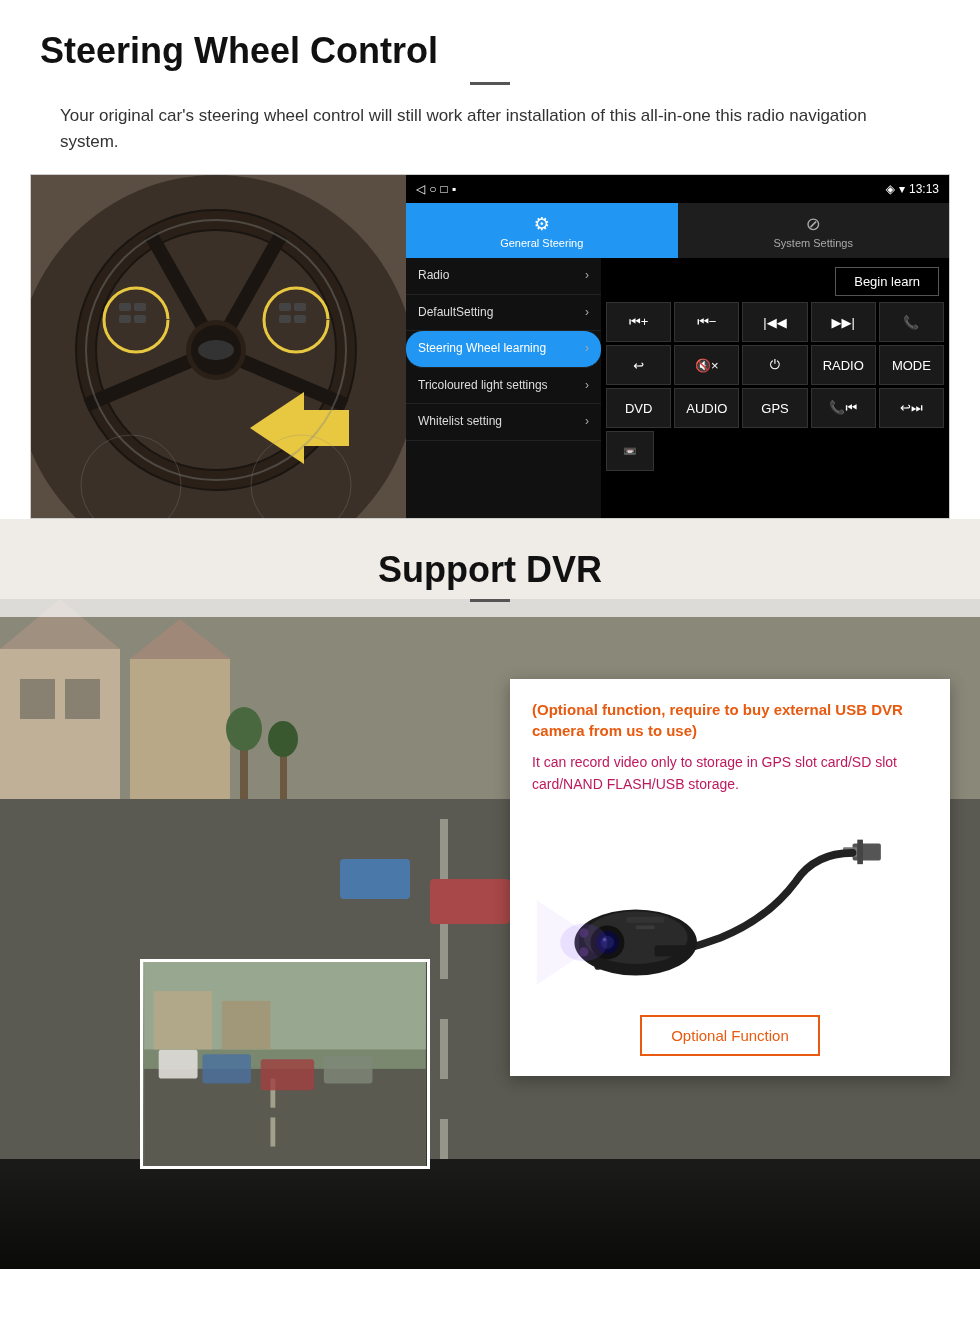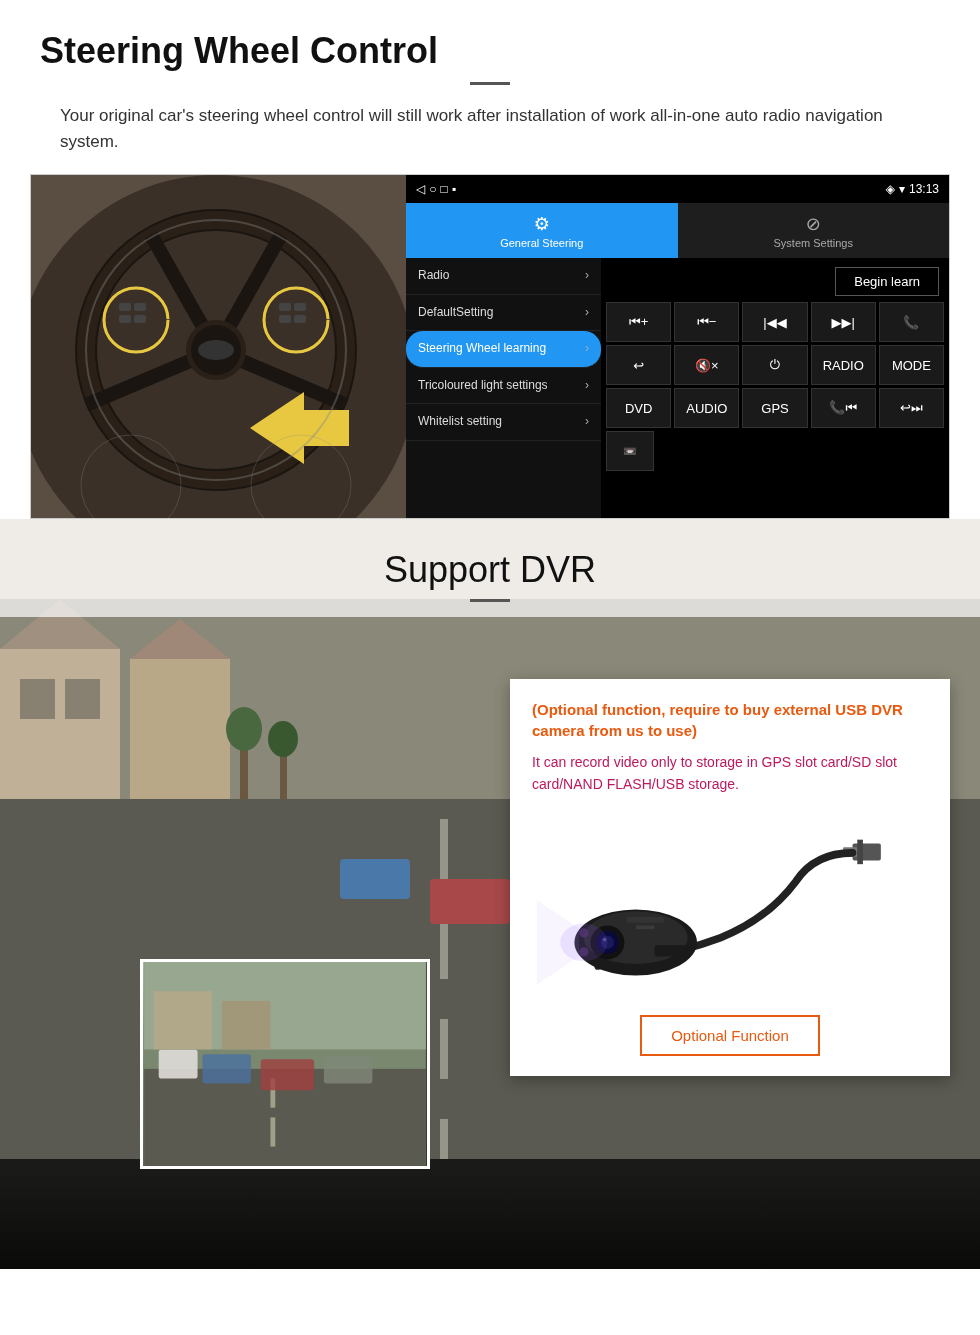--- a/index.html
+++ b/index.html
@@ -217,21 +217,21 @@
       position: absolute;
       top: 0; left: 0;
       width: 100%;
       text-align: center;
       padding-top: 30px;
       background: rgba(255,255,255,0.7);
       padding-bottom: 15px;
     }
     .dvr-title-area h2 {
       font-size: 36px;
-      font-weight: 400;
+      font-weight: 700;
       color: #111;
     }
     .dvr-divider {
       width: 40px;
       height: 3px;
       background: #555;
       margin: 8px auto 0;
     }
 
     
@@ -309,21 +309,21 @@
       bottom: 0;
       left: 0;
     }
   </style>
 </head>
 <body>
 
 <div class="section1">
   <h1>Steering Wheel Control</h1>
   <div class="section1-divider"></div>
-  <p class="section1-desc">Your original car's steering wheel control will still work after installation of work all-in-one auto radio navigation system.</p>
+  <p class="section1-desc">Your original car's steering wheel control will still work after installation of this all-in-one this radio navigation system.</p>
 </div>
 
 <div class="screenshot-container">
 
   <div class="sw-photo">
     <svg viewBox="0 0 375 345" xmlns="http://www.w3.org/2000/svg">
 
       <rect width="375" height="345" fill="#5a4e42"></rect>
 
       <ellipse cx="185" cy="200" rx="200" ry="200" fill="#3a3028"></ellipse>

